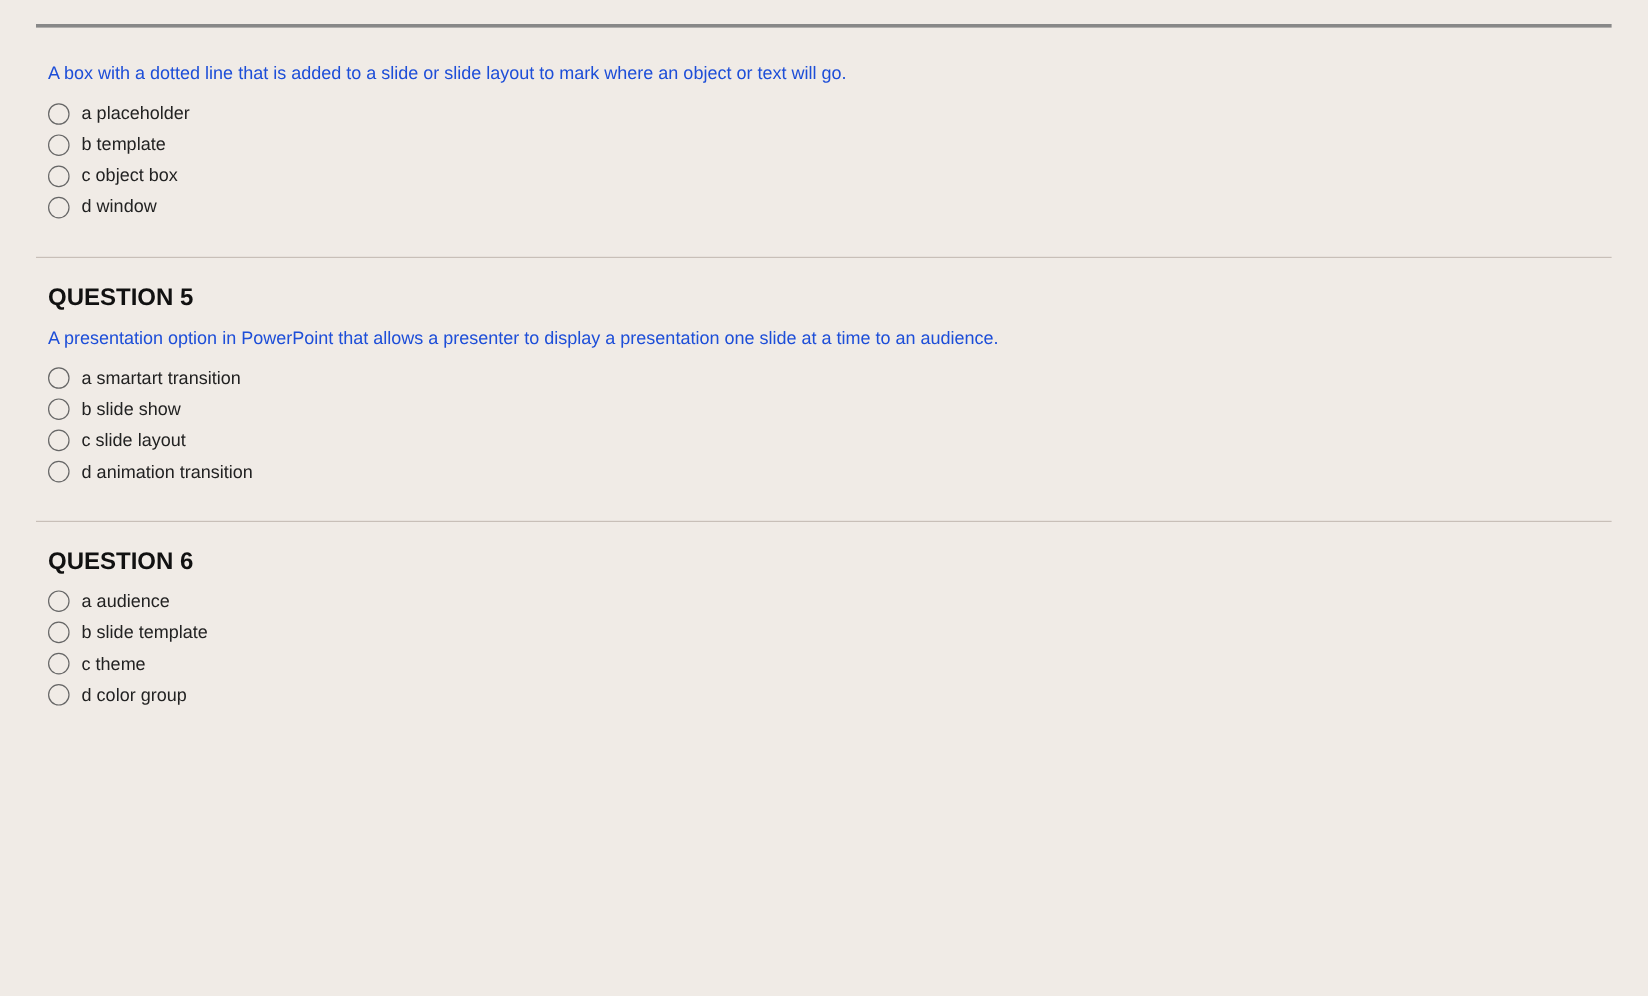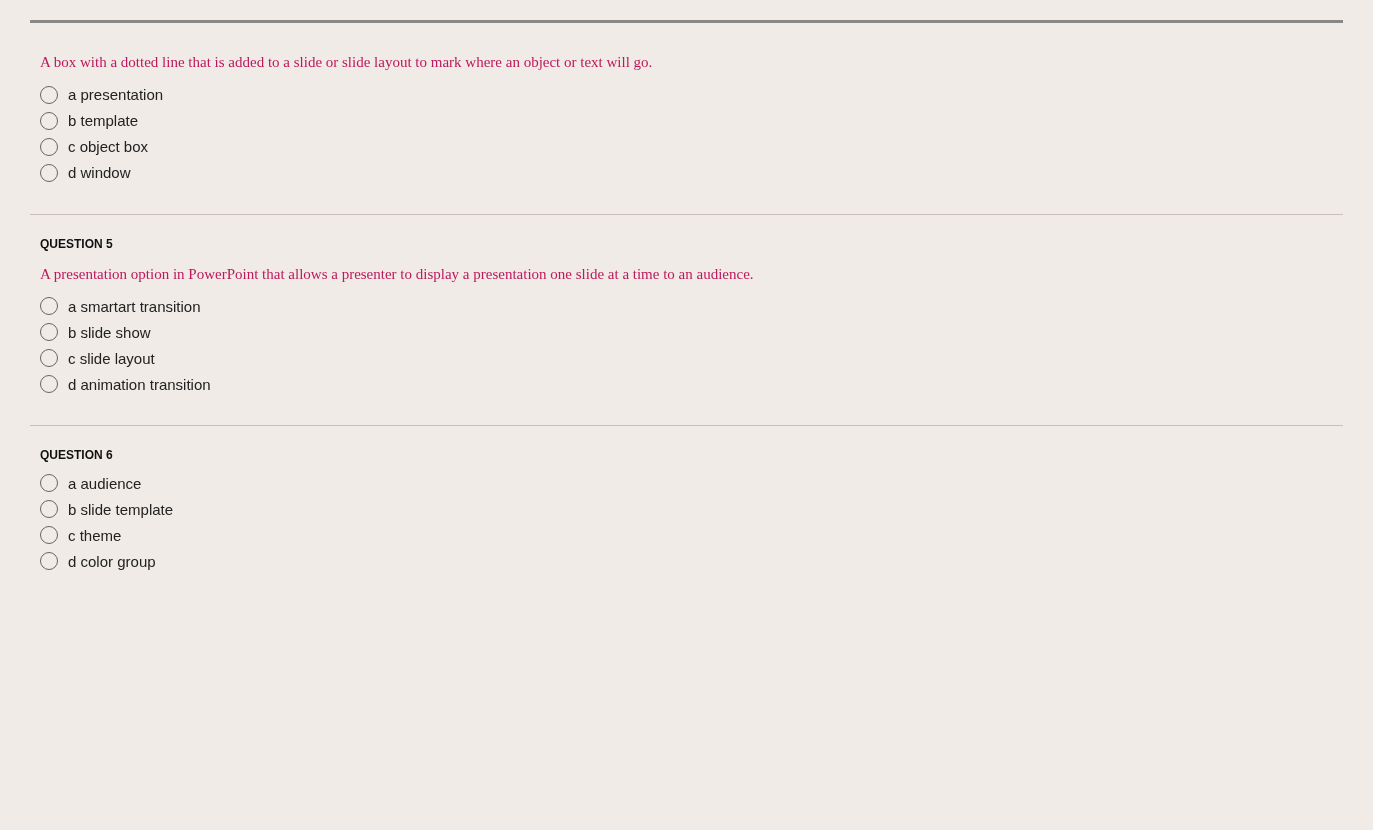--- a/index.html
+++ b/index.html
@@ -28,31 +28,30 @@
       padding: 18px 10px 24px 10px;
       border-bottom: 1px solid #c8bfb8;
     }
 
     .question-block:first-child {
       padding-top: 8px;
     }
 
     .question-header {
       font-weight: bold;
-      font-size: 12px;
+      font-size: 20px;
       margin-bottom: 12px;
       color: #111;
     }
 
     .question-text {
       font-size: 15px;
-      color: #be185d;
+      color: #1d4ed8;
       margin-bottom: 12px;
       line-height: 1.5;
-      font-family: Liberation Serif, serif;
     }
 
     .options-list {
       list-style: none;
       padding: 0;
       margin: 0;
     }
 
     .option-item {
       display: flex;
@@ -89,21 +88,21 @@
 
 <div class="page-container">
   <div class="top-border"></div>
 
   <div class="question-block">
     <p class="question-text">A box with a dotted line that is added to a slide or slide layout to mark where an object or text will go.</p>
     <ul class="options-list">
       <li class="option-item">
         <span class="radio-circle"></span>
         <span class="option-label">a</span>
-        <span class="option-label">&nbsp;<span>presentation</span></span>
+        <span class="option-label">&nbsp;<span>placeholder</span></span>
       </li>
       <li class="option-item">
         <span class="radio-circle"></span>
         <span class="option-label">b</span>
         <span class="option-label">&nbsp;<span>template</span></span>
       </li>
       <li class="option-item">
         <span class="radio-circle"></span>
         <span class="option-label">c</span>
         <span class="option-label">&nbsp;<span>object box</span></span>

